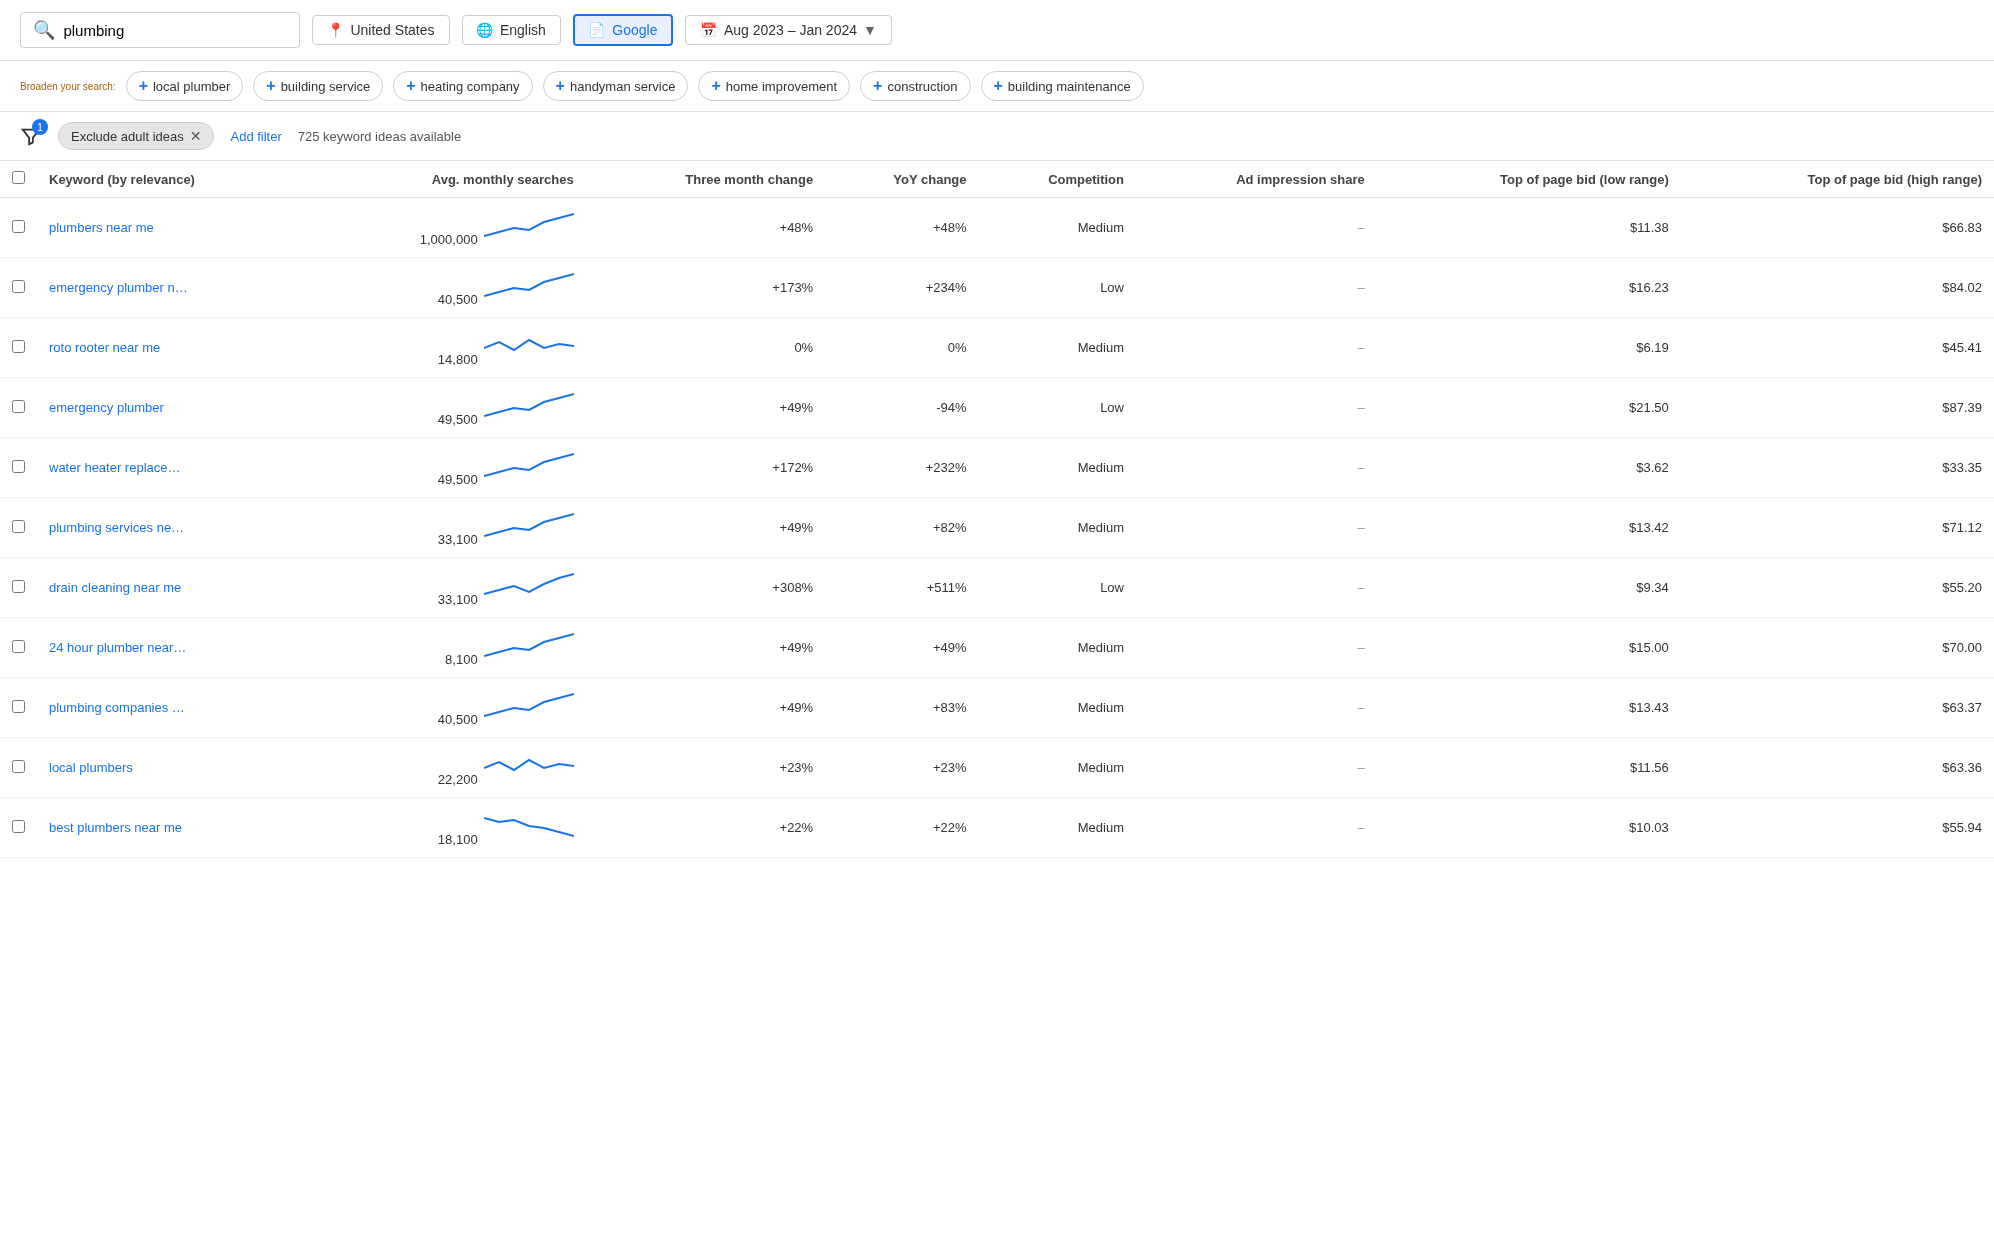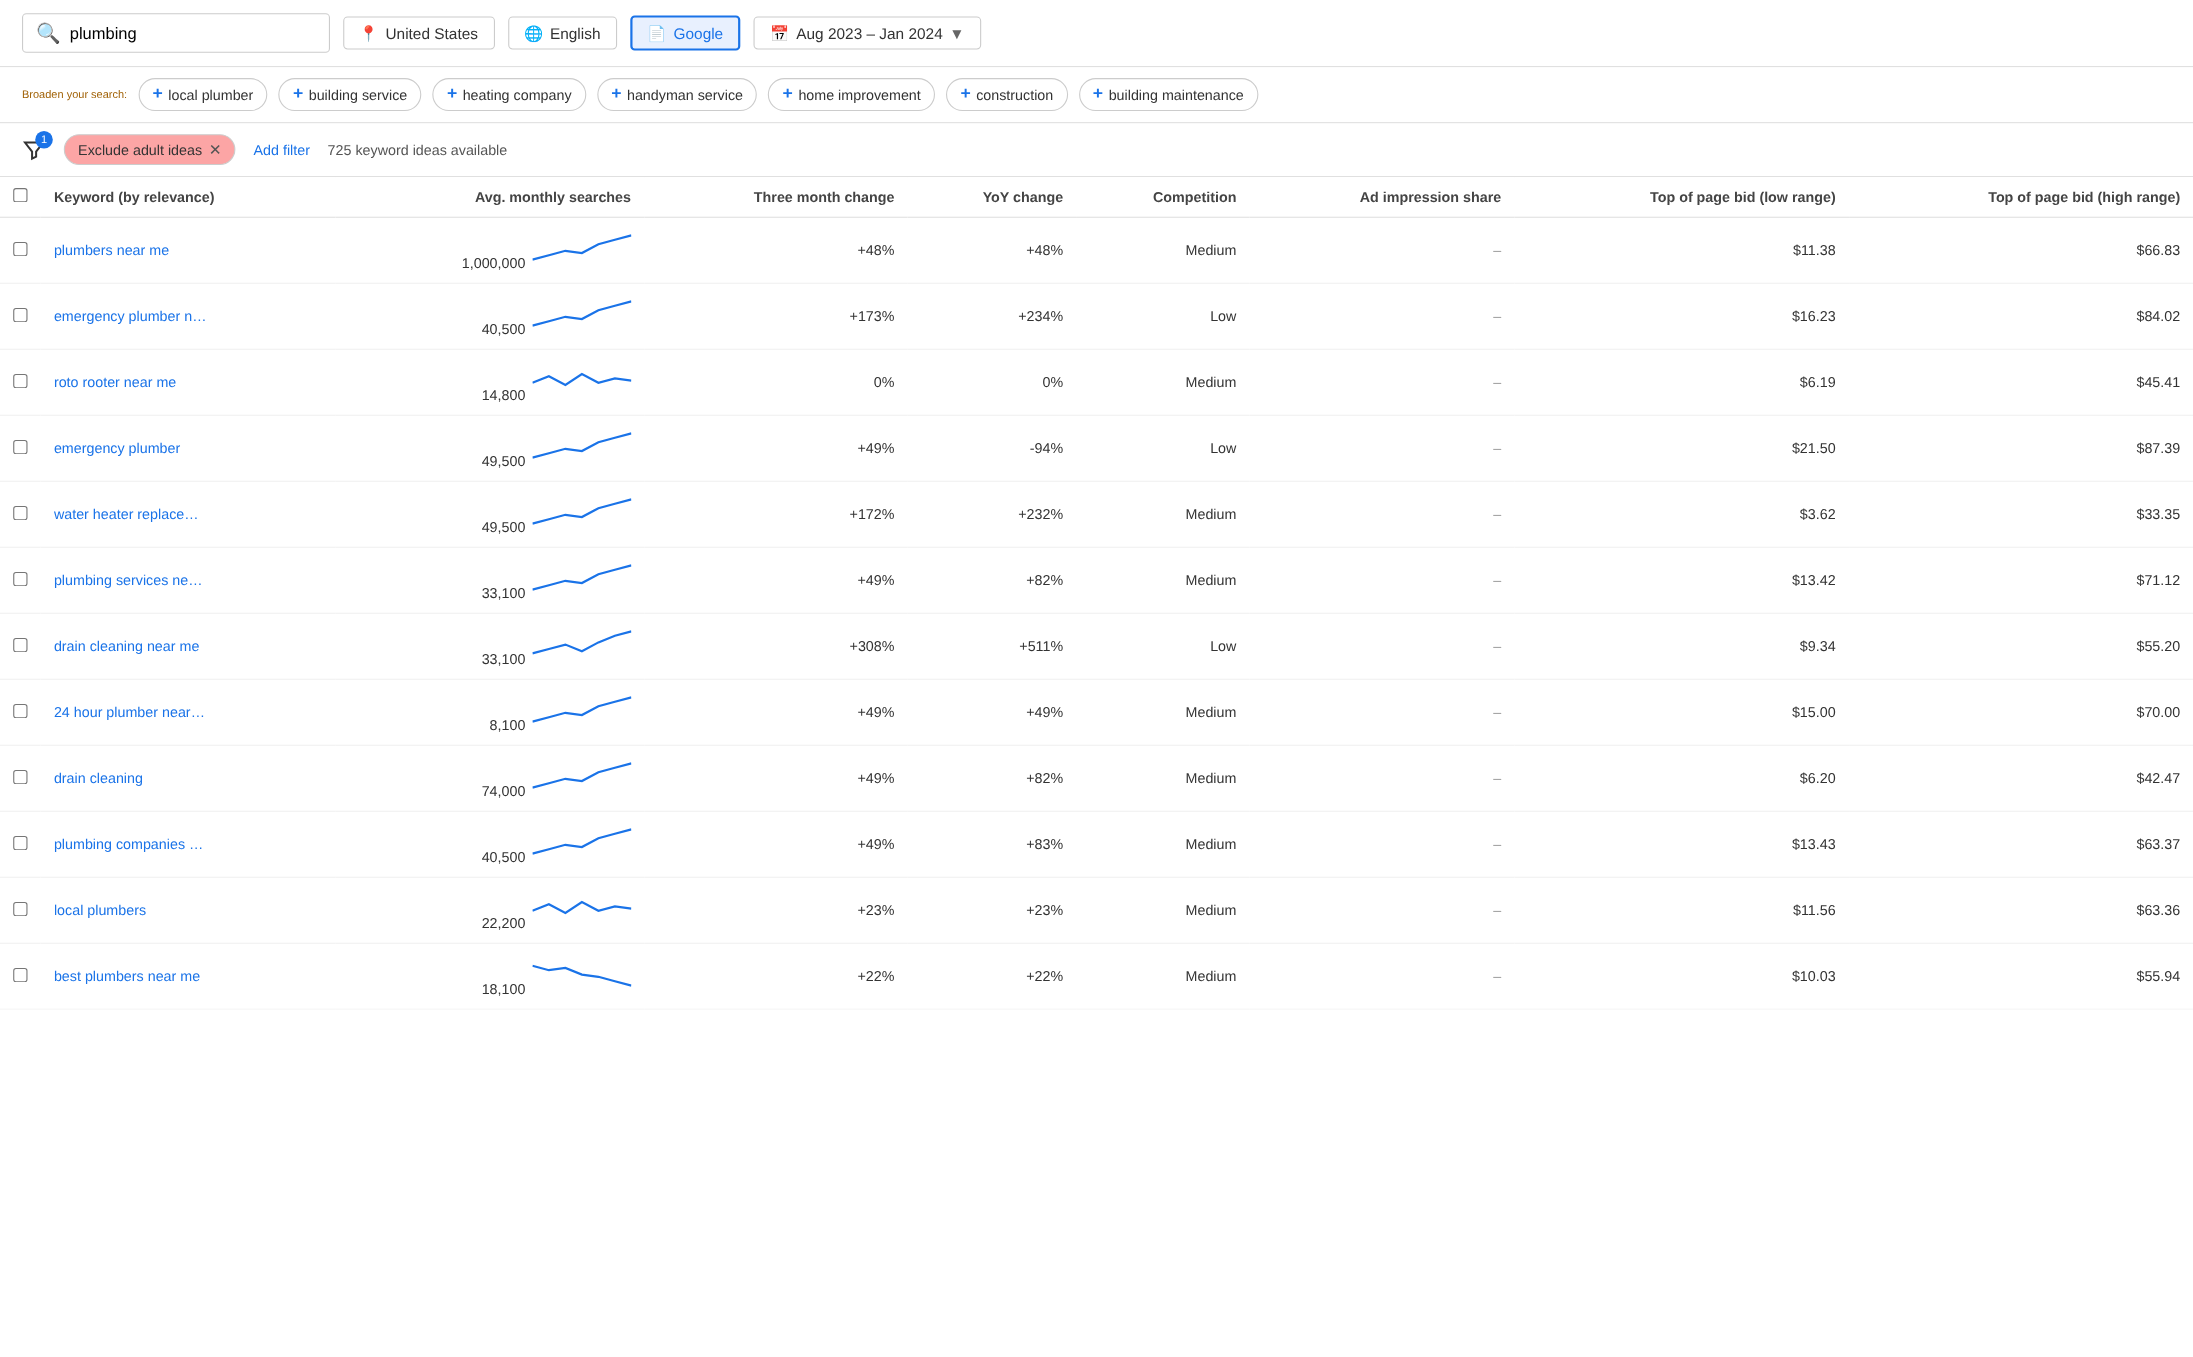--- a/index.html
+++ b/index.html
@@ -105,21 +105,21 @@
       justify-content: center;
     }
     .exclude-chip {
       display: flex;
       align-items: center;
       gap: 6px;
       padding: 5px 12px;
       border: 1px solid #ccc;
       border-radius: 20px;
       font-size: 13px;
-      background: #fca5a5;
+      background: #e5e5e5;
     }
     .exclude-chip .x-btn {
       cursor: pointer;
       color: #555;
       font-size: 14px;
     }
     .add-filter-btn {
       font-size: 13px;
       color: #1a73e8;
       cursor: pointer;
@@ -425,37 +425,20 @@
     <td>+49%</td>
     <td>Medium</td>
     <td class="dash">–</td>
     <td>$15.00</td>
     <td>$70.00</td>
   </tr>
         <tr>
     <td style="text-align:left;">
       <input type="checkbox" style="">
     </td>
-    <td>drain cleaning</td>
-    <td class="avg-searches-cell">
-      <span style="margin-right:6px;">74,000</span><svg class="spark" viewBox="0 0 90 36" xmlns="http://www.w3.org/2000/svg">
-              <path d="M0,28 L15,24 L30,20 L45,22 L60,14 L75,10 L90,6" stroke="#1a73e8" stroke-width="2" fill="none"></path>
-            </svg>
-    </td>
-    <td>+49%</td>
-    <td>+82%</td>
-    <td>Medium</td>
-    <td class="dash">–</td>
-    <td>$6.20</td>
-    <td>$42.47</td>
-  </tr>
-        <tr>
-    <td style="text-align:left;">
-      <input type="checkbox" style="">
-    </td>
     <td>plumbing companies …</td>
     <td class="avg-searches-cell">
       <span style="margin-right:6px;">40,500</span><svg class="spark" viewBox="0 0 90 36" xmlns="http://www.w3.org/2000/svg">
               <path d="M0,28 L15,24 L30,20 L45,22 L60,14 L75,10 L90,6" stroke="#1a73e8" stroke-width="2" fill="none"></path>
             </svg>
     </td>
     <td>+49%</td>
     <td>+83%</td>
     <td>Medium</td>
     <td class="dash">–</td>

